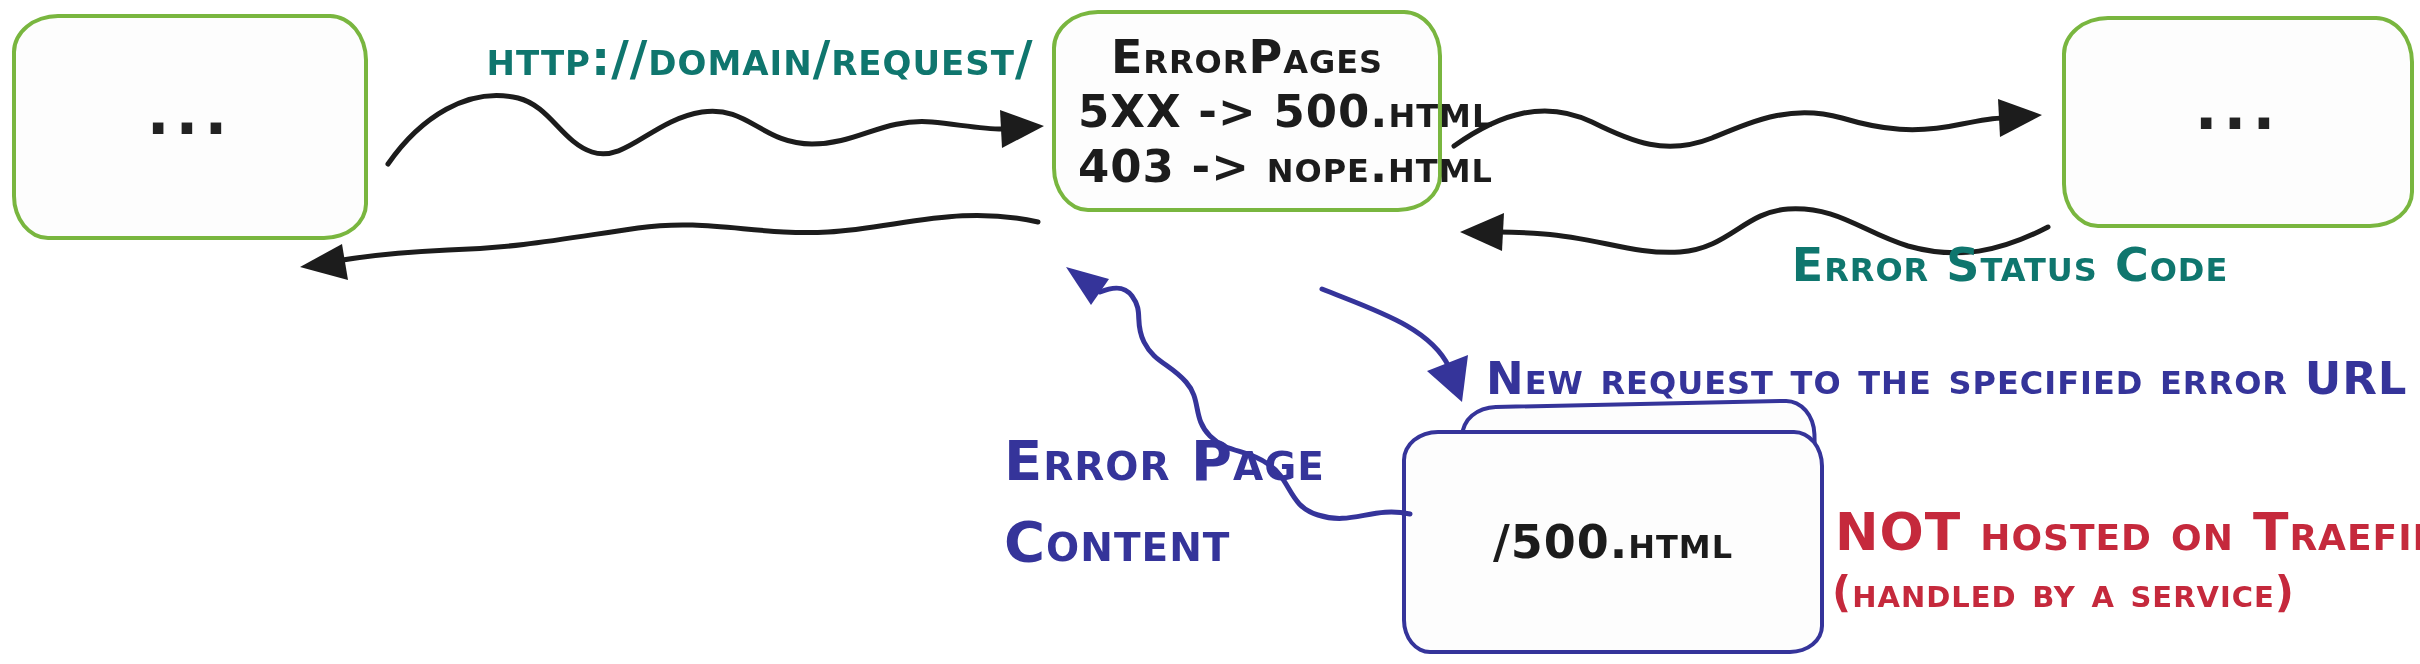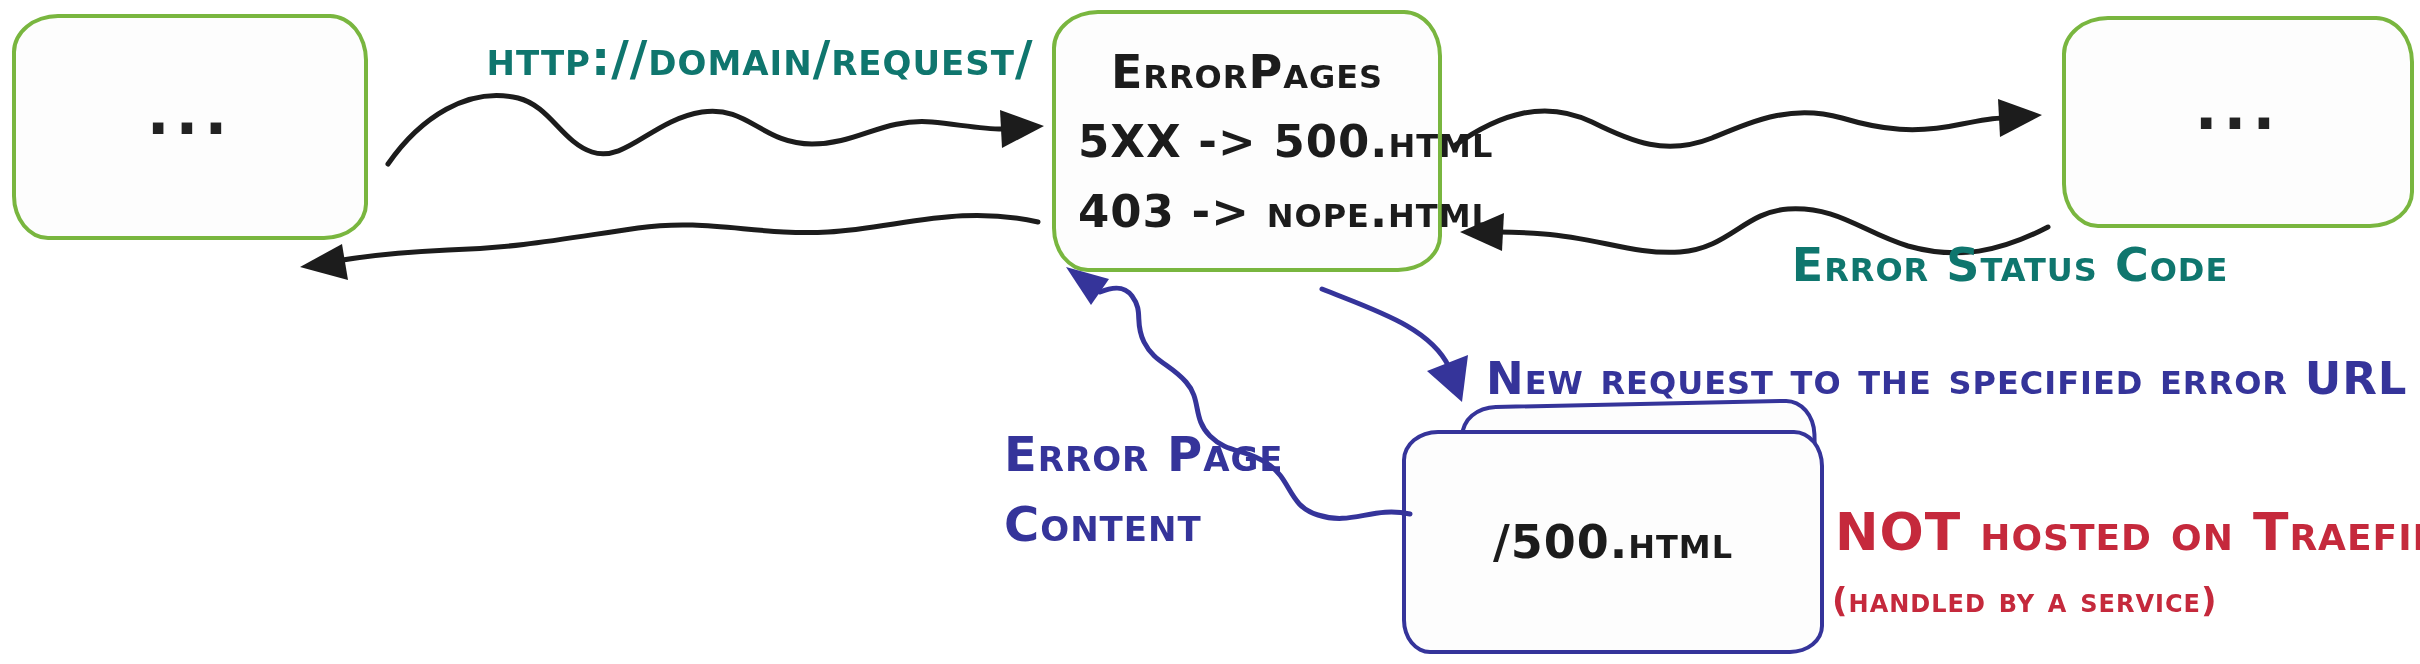--- a/index.html
+++ b/index.html
@@ -28,21 +28,21 @@
   .box.green {
     border: 4px solid #79b63f;
     border-radius: 46px 38px 44px 36px / 38px 46px 36px 44px;
   }
   .box.blue {
     border: 4px solid #35349a;
     border-radius: 36px 30px 34px 28px / 30px 36px 28px 34px;
   }
   #client-box   { left: 12px;   top: 14px;  width: 356px; height: 226px; }
   #middleware-box {
-    left: 1052px; top: 10px; width: 390px; height: 262px;
+    left: 1052px; top: 10px; width: 390px; height: 202px;
     flex-direction: column; align-items: stretch; justify-content: space-evenly;
     padding: 14px 22px;
   }
   #backend-box  { left: 2062px; top: 16px;  width: 352px; height: 212px; }
   #service-box-back  { left: 1462px; top: 402px; width: 356px; height: 218px; transform: rotate(-1.2deg); }
   #service-box-front { left: 1402px; top: 430px; width: 422px; height: 224px; }
 
   .dots {
     font-size: 60px;
     letter-spacing: 6px;
@@ -68,23 +68,23 @@
 
   
   .label { position: absolute; white-space: nowrap; }
   .ink  { color: #0f766e; }
   .blue { color: #35349a; }
   .red  { color: #c5293c; }
 
   #request-url-label   { left: 470px;  top: 30px;  width: 580px; text-align: center; font-size: 48px; }
   #error-status-label  { left: 1780px; top: 238px; width: 460px; text-align: center; font-size: 46px; }
   #new-request-label   { left: 1486px; top: 352px; font-size: 45px; }
-  #error-content-label { left: 1004px; top: 420px; font-size: 48px; line-height: 1.45; }
+  #error-content-label { left: 1004px; top: 420px; font-size: 56px; line-height: 1.45; }
   #not-hosted-label    { left: 1835px; top: 502px; font-size: 52px; }
-  #handled-by-label    { left: 1832px; top: 568px; font-size: 34px; margin-top: 12px; }
+  #handled-by-label    { left: 1832px; top: 568px; font-size: 42px; }
 
   
   svg.arrows {
     position: absolute;
     left: 0; top: 0;
     width: 2420px; height: 664px;
     pointer-events: none;
   }
   .stroke-ink  { stroke: #1c1c1c; fill: none; stroke-width: 5; stroke-linecap: round; }
   .stroke-blue { stroke: #35349a; fill: none; stroke-width: 5; stroke-linecap: round; }

